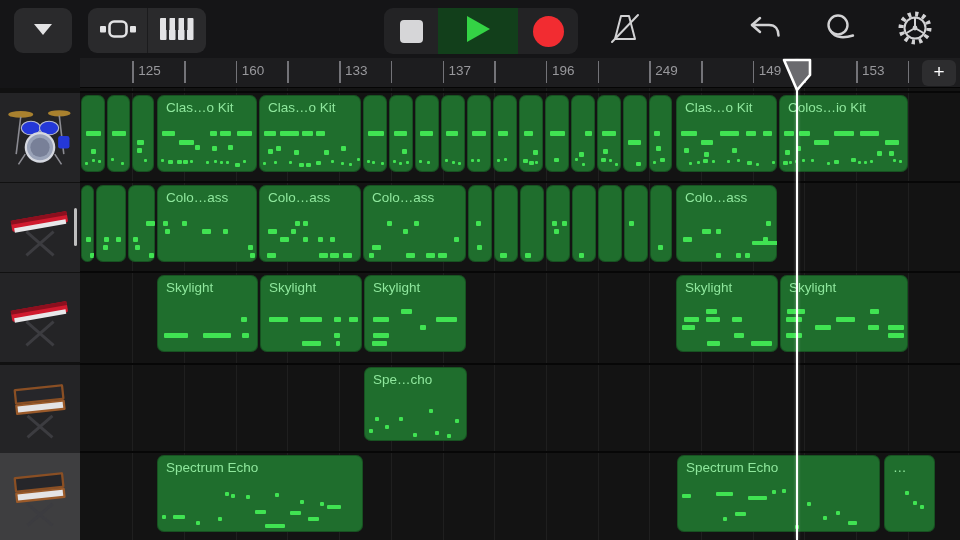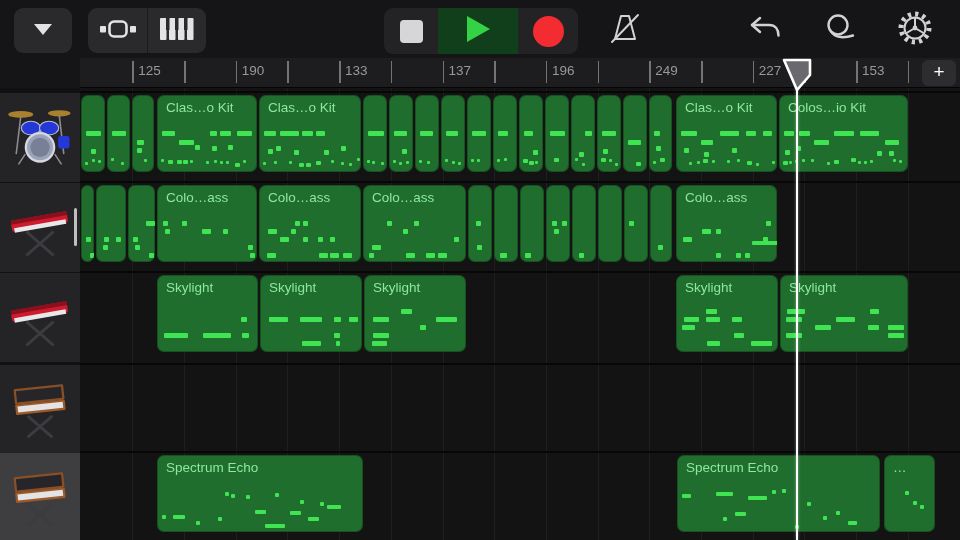--- a/index.html
+++ b/index.html
@@ -151,31 +151,31 @@
         </svg>
       </span>
     </div>
   </div>
 
   <div id="ruler">
     <div id="ruler-strip">
         <div class="tick" style="left: 52.3px;"></div>
         <span class="tick-label" style="left: 58.3px;">125</span>
         <div class="tick" style="left: 155.7px;"></div>
-        <span class="tick-label" style="left: 161.7px;">190</span>
+        <span class="tick-label" style="left: 161.7px;">160</span>
         <div class="tick" style="left: 259.1px;"></div>
         <span class="tick-label" style="left: 265.1px;">133</span>
         <div class="tick" style="left: 362.5px;"></div>
         <span class="tick-label" style="left: 368.5px;">137</span>
         <div class="tick" style="left: 465.9px;"></div>
         <span class="tick-label" style="left: 471.9px;">196</span>
         <div class="tick" style="left: 569.3px;"></div>
         <span class="tick-label" style="left: 575.3px;">249</span>
         <div class="tick" style="left: 672.7px;"></div>
-        <span class="tick-label" style="left: 678.7px;">227</span>
+        <span class="tick-label" style="left: 678.7px;">149</span>
         <div class="tick" style="left: 776.1px;"></div>
         <span class="tick-label" style="left: 782.1px;">153</span>
         <div class="tick" style="left: 104px;"></div>
         <div class="tick" style="left: 207.4px;"></div>
         <div class="tick" style="left: 310.8px;"></div>
         <div class="tick" style="left: 414.2px;"></div>
         <div class="tick" style="left: 517.6px;"></div>
         <div class="tick" style="left: 621px;"></div>
         <div class="tick" style="left: 724.4px;"></div>
         <div class="tick" style="left: 827.8px;"></div>
@@ -574,20 +574,32 @@
         <div class="note" style="left: 6.24779px; top: 58px; width: 16.2476px; height: 4.5px;"></div>
         <div class="note" style="left: 7.15255px; top: 34px; width: 17.5037px; height: 4.5px;"></div>
         <div class="note" style="left: 6.1384px; top: 42px; width: 15.9898px; height: 4.5px;"></div>
         <div class="note" style="left: 35.2555px; top: 50px; width: 16.0288px; height: 4.5px;"></div>
         <div class="note" style="left: 56.0154px; top: 42px; width: 19.0972px; height: 4.5px;"></div>
         <div class="note" style="left: 90.2925px; top: 34px; width: 8.49331px; height: 4.5px;"></div>
         <div class="note" style="left: 88.1515px; top: 50px; width: 10.6098px; height: 4.5px;"></div>
         <div class="note" style="left: 108.413px; top: 58px; width: 15.7074px; height: 4.5px;"></div>
         <div class="note" style="left: 108.393px; top: 50px; width: 15.7074px; height: 4.5px;"></div>
       </div>
+      <div class="region" style="left: 284px; top: 279px; width: 103px; height: 74px;">
+        <span class="region-label">Spe…cho</span>
+        <div class="note" style="left: 5px; top: 61.7923px; width: 4px; height: 4px;"></div>
+        <div class="note" style="left: 11.4389px; top: 50.0054px; width: 4px; height: 4px;"></div>
+        <div class="note" style="left: 21.3618px; top: 57.8382px; width: 4px; height: 4px;"></div>
+        <div class="note" style="left: 34.6904px; top: 50.0282px; width: 4px; height: 4px;"></div>
+        <div class="note" style="left: 49.1904px; top: 66.1181px; width: 4px; height: 4px;"></div>
+        <div class="note" style="left: 64.5682px; top: 41.6713px; width: 4px; height: 4px;"></div>
+        <div class="note" style="left: 70.6958px; top: 64.1957px; width: 4px; height: 4px;"></div>
+        <div class="note" style="left: 83.4095px; top: 66.8943px; width: 4px; height: 4px;"></div>
+        <div class="note" style="left: 91.412px; top: 51.7547px; width: 4px; height: 4px;"></div>
+      </div>
       <div class="region" style="left: 77px; top: 367px; width: 206px; height: 77px;">
         <span class="region-label">Spectrum Echo</span>
         <div class="note" style="left: 5px; top: 59.7799px; width: 4px; height: 4px;"></div>
         <div class="note" style="left: 15.8928px; top: 59.7064px; width: 12.2564px; height: 4px;"></div>
         <div class="note" style="left: 39.1547px; top: 65.507px; width: 4px; height: 4px;"></div>
         <div class="note" style="left: 61.0187px; top: 61.6437px; width: 4px; height: 4px;"></div>
         <div class="note" style="left: 68.0898px; top: 36.6504px; width: 4px; height: 4px;"></div>
         <div class="note" style="left: 74.1456px; top: 39.4535px; width: 4px; height: 4px;"></div>
         <div class="note" style="left: 89.0719px; top: 40.3273px; width: 4px; height: 4px;"></div>
         <div class="note" style="left: 97.5953px; top: 54.88px; width: 11.4909px; height: 4px;"></div>

